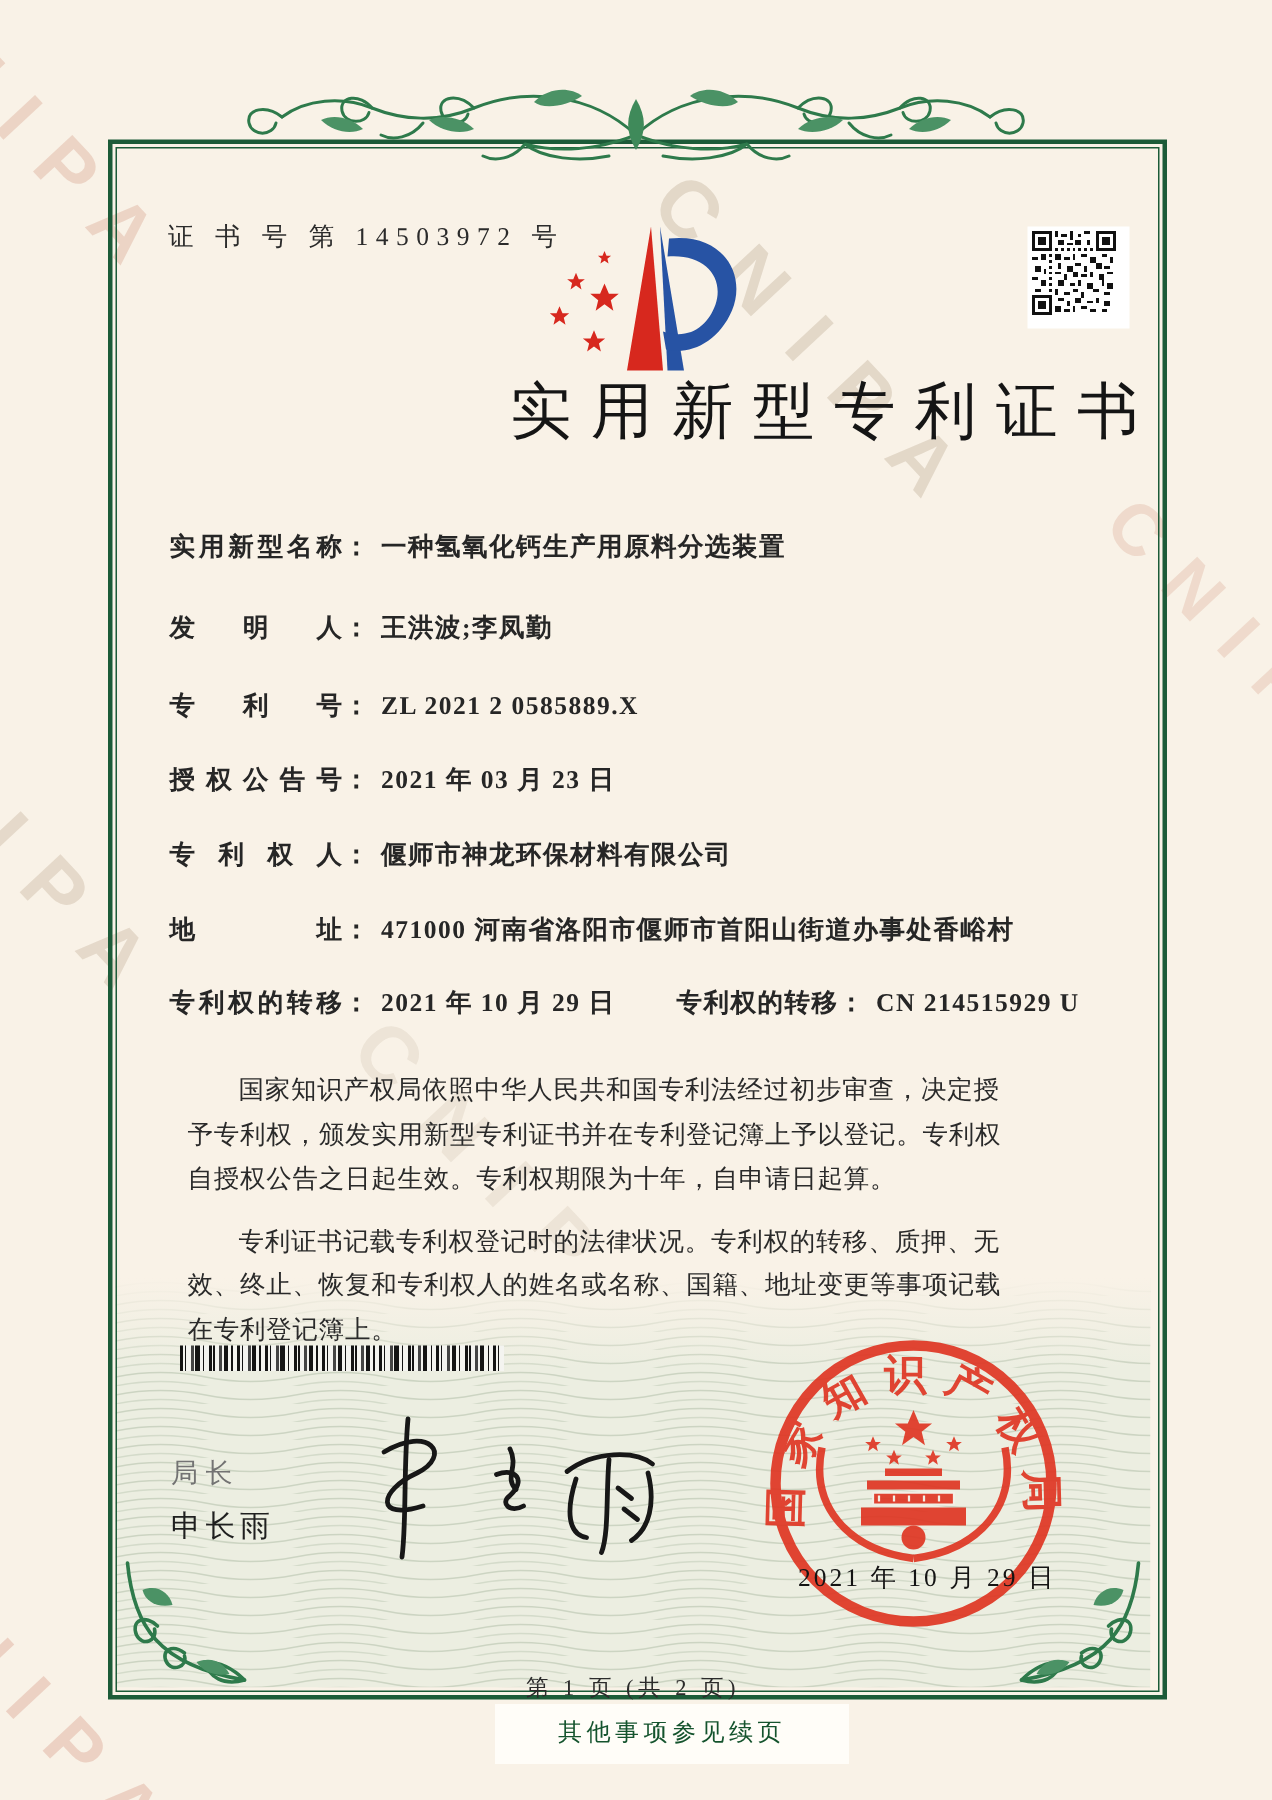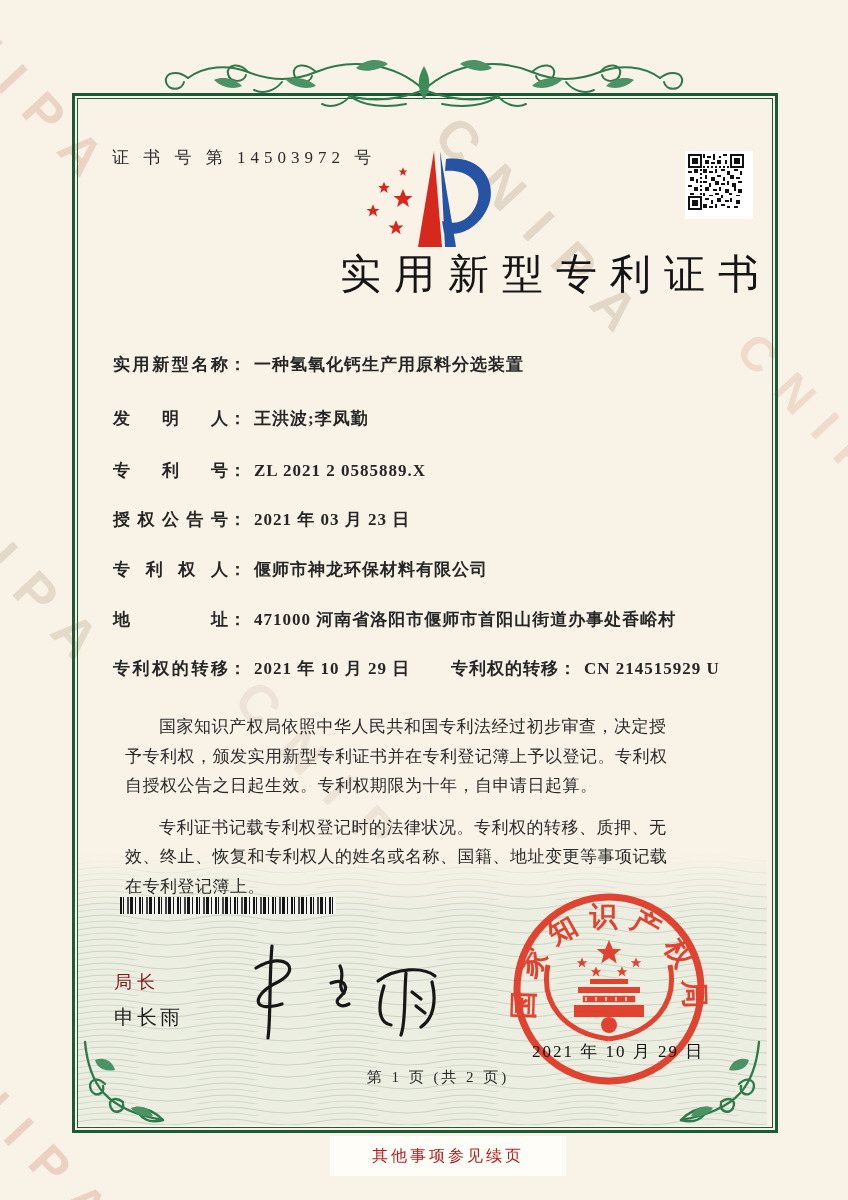--- a/index.html
+++ b/index.html
@@ -47,30 +47,30 @@
   .law-text p{margin:12px;text-indent:2em;letter-spacing:.5px;}
   
   .barcode{
     position:absolute;left:120px;top:897px;width:216px;height:17px;
     background:repeating-linear-gradient(90deg,
       #141414 0 2px,#f4f4f0 2px 3px,#141414 3px 4px,#f4f4f0 4px 7px,
       #454545 7px 9px,#f4f4f0 9px 10px,#141414 10px 13px,#f4f4f0 13px 15px,
       #141414 15px 16px,#f4f4f0 16px 19px);
   }
   
-  .officer-title{position:absolute;left:114px;top:970px;font-size:18px;letter-spacing:5px;color:#7f1d1d;}
+  .officer-title{position:absolute;left:114px;top:970px;font-size:18px;letter-spacing:5px;color:#737373;}
   .officer-name{position:absolute;left:114px;top:1004px;font-size:20px;letter-spacing:3px;color:#1f1f1f;}
   .signature{position:absolute;left:228px;top:938px;}
   .seal{position:absolute;left:508px;top:891px;}
   .seal-date{position:absolute;left:532px;top:1040px;font-size:17px;letter-spacing:2px;color:#141414;}
   
-  .page-info{position:absolute;left:72px;top:1068px;width:700px;text-align:center;font-size:15px;letter-spacing:3px;color:#2b2b2b;padding-left:16px;}
+  .page-info{position:absolute;left:72px;top:1116px;width:700px;text-align:center;font-size:15px;letter-spacing:3px;color:#2b2b2b;}
   .cont-note{
     position:absolute;left:330px;top:1136px;width:236px;height:40px;background:#fffdf8;
-    text-align:center;line-height:40px;font-size:16px;letter-spacing:3px;color:#b91c1c;
+    text-align:center;line-height:40px;font-size:16px;letter-spacing:3px;color:#14532d;
   }
 </style>
 </head>
 <body>
 
 <div class="page">
 
   <div class="wm wm-1">CNIPA</div>
   <div class="wm wm-2">CNIPA</div>
   <div class="wm wm-3">CNIPA</div>

